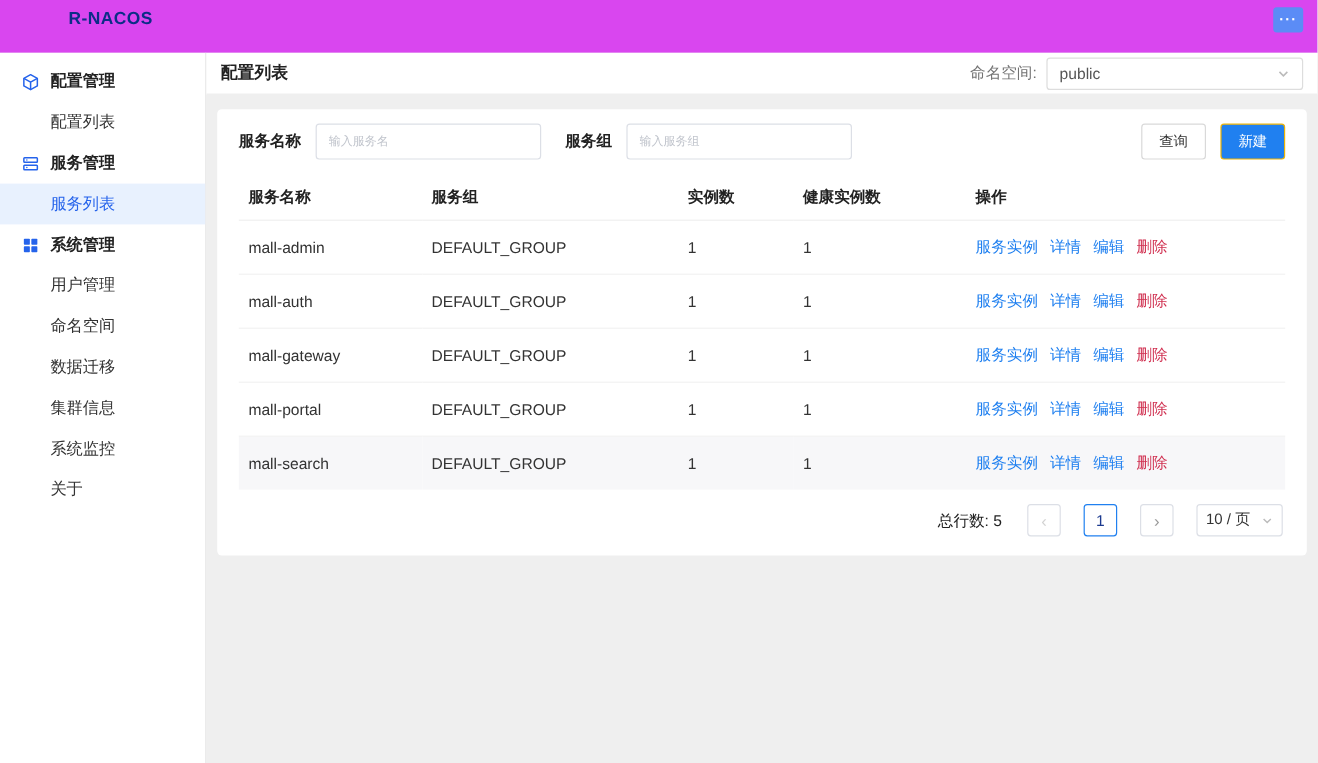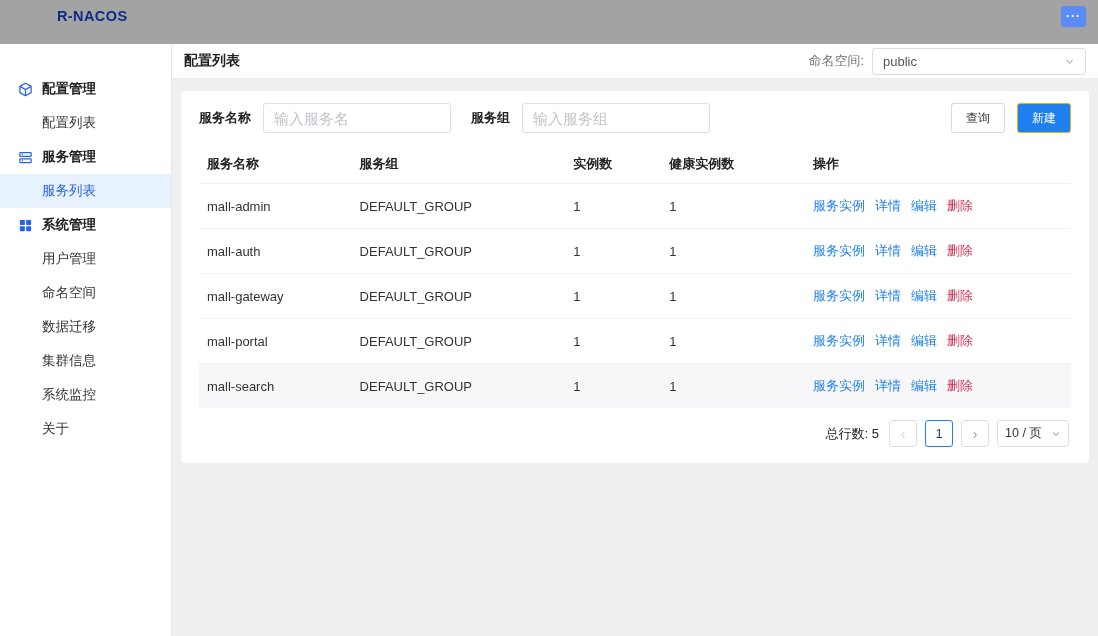--- a/index.html
+++ b/index.html
@@ -4,31 +4,31 @@
 <style>
   * { margin:0; padding:0; box-sizing:border-box; }
   html,body { width:1098px; height:636px; }
   body {
     font-family:"Liberation Sans","DejaVu Sans",sans-serif;
     font-size:13px; color:#333; background:#efefef; overflow:hidden;
   }
   .app { width:1098px; height:636px; display:flex; flex-direction:column; }
 
   
-  .header { height:44px; background:#a3a3a3; display:flex; align-items:center;
+  .header { height:44px; background:#d946ef; display:flex; align-items:center;
     justify-content:space-between; padding:0 12px 12px 57px; flex-shrink:0; }
   .brand { color:#0c2d87; font-weight:bold; font-size:14.5px; letter-spacing:.4px; }
   .more-btn { width:25px; height:21px; background:#5b8cf6; border:none; border-radius:3px;
     color:#fff; font-size:12px; line-height:1; cursor:pointer; display:flex;
     align-items:center; justify-content:center; letter-spacing:1px; font-weight:bold; }
 
   
   .body { flex:1; display:flex; min-height:0; }
   .sidebar { width:172px; background:#fff; border-right:1px solid #e6e6e6;
-    padding-top:28px; flex-shrink:0;font-family:Liberation Serif, serif; }
+    padding-top:7px; flex-shrink:0;font-family:Liberation Serif, serif; }
   .side-group-header { display:flex; align-items:center; gap:9px; padding:8px 0 8px 18px;
     font-weight:bold; font-size:13.5px; color:#222; cursor:pointer; }
   .side-group-header .icon { display:flex; align-items:center; }
   .side-item { padding:8px 0 8px 42px; font-size:13.5px; color:#333; cursor:pointer; }
   .side-item.active { background:#e8f1fe; color:#2563eb; }
 
   .main { flex:1; display:flex; flex-direction:column; min-width:0; }
   .topbar { height:35px; background:#fff; display:flex; align-items:center;
     justify-content:space-between; padding:0 12px; border-bottom:1px solid #ececec; flex-shrink:0; }
   .page-title { font-weight:bold; font-size:14px; color:#222; }
@@ -39,39 +39,39 @@
     padding:0 10px; color:#555; cursor:pointer;text-align:right; }
   .caret { display:flex; align-items:center; }
 
   .content { flex:1; padding:12px 9px; overflow:auto; }
   .card { background:#fff; border-radius:4px; padding:12px 18px 8px; }
 
   
   .filter-row { display:flex; align-items:center; margin-bottom:12px; }
   .f-label { font-size:13px; color:#222; margin-right:12px; white-space:nowrap; font-weight:bold; }
   .f-input { width:188px; height:30px; border:1px solid #dcdfe6; border-radius:3px;
-    padding:0 10px; font-size:15px; color:#333; margin-right:20px; font-family:inherit; outline:none; }
+    padding:0 10px; font-size:10px; color:#333; margin-right:20px; font-family:inherit; outline:none; }
   .f-input::placeholder { color:#c0c4cc; }
   .spacer { flex:1; }
   .btn { height:30px; padding:0 14px; border-radius:3px; font-size:12px; cursor:pointer; font-family:inherit; }
   .btn-default { background:#fff; border:1px solid #d9d9d9; color:#333; margin-right:12px; }
   .btn-primary { background:#2080f0; border:1px solid #eab308; color:#fff; }
 
   
   table { width:100%; border-collapse:collapse; table-layout:fixed; }
   th { text-align:left; font-weight:bold; font-size:13px; color:#222;
     padding:10px 8px; border-bottom:1px solid #efefef; }
   td { font-size:13px; color:#333; padding:13px 8px; border-bottom:1px solid #f2f2f2; }
   tbody tr:last-child { background:#f7f7f9; }
   tbody tr:last-child td { border-bottom:none; }
   .link { color:#2080f0; margin-right:10px; cursor:pointer; text-decoration:none; }
   .link.danger { color:#d03050; margin-right:0; }
 
   
-  .pagination { display:flex; align-items:center; justify-content:flex-end; gap:8px; padding:12px 2px 8px; }
+  .pagination { display:flex; align-items:center; justify-content:flex-end; gap:19px; padding:12px 2px 8px; }
   .pg-total { margin-right:2px; color:#222; }
   .pg-btn { min-width:28px; height:27px; border:1px solid #dcdfe6; border-radius:3px;
     background:#fff; display:flex; align-items:center; justify-content:center;
     color:#999; cursor:pointer; font-size:14px; }
   .pg-btn.disabled { color:#d3d3d3; }
   .pg-btn.current { border-color:#2080f0; color:#1c3a8f; font-size:13px; }
   .pg-size { width:72px; height:27px; border:1px solid #dcdfe6; border-radius:3px; background:#fff;
     display:flex; align-items:center; justify-content:space-between; padding:0 7px;
     font-size:12.5px; color:#333; cursor:pointer; }
 </style>

